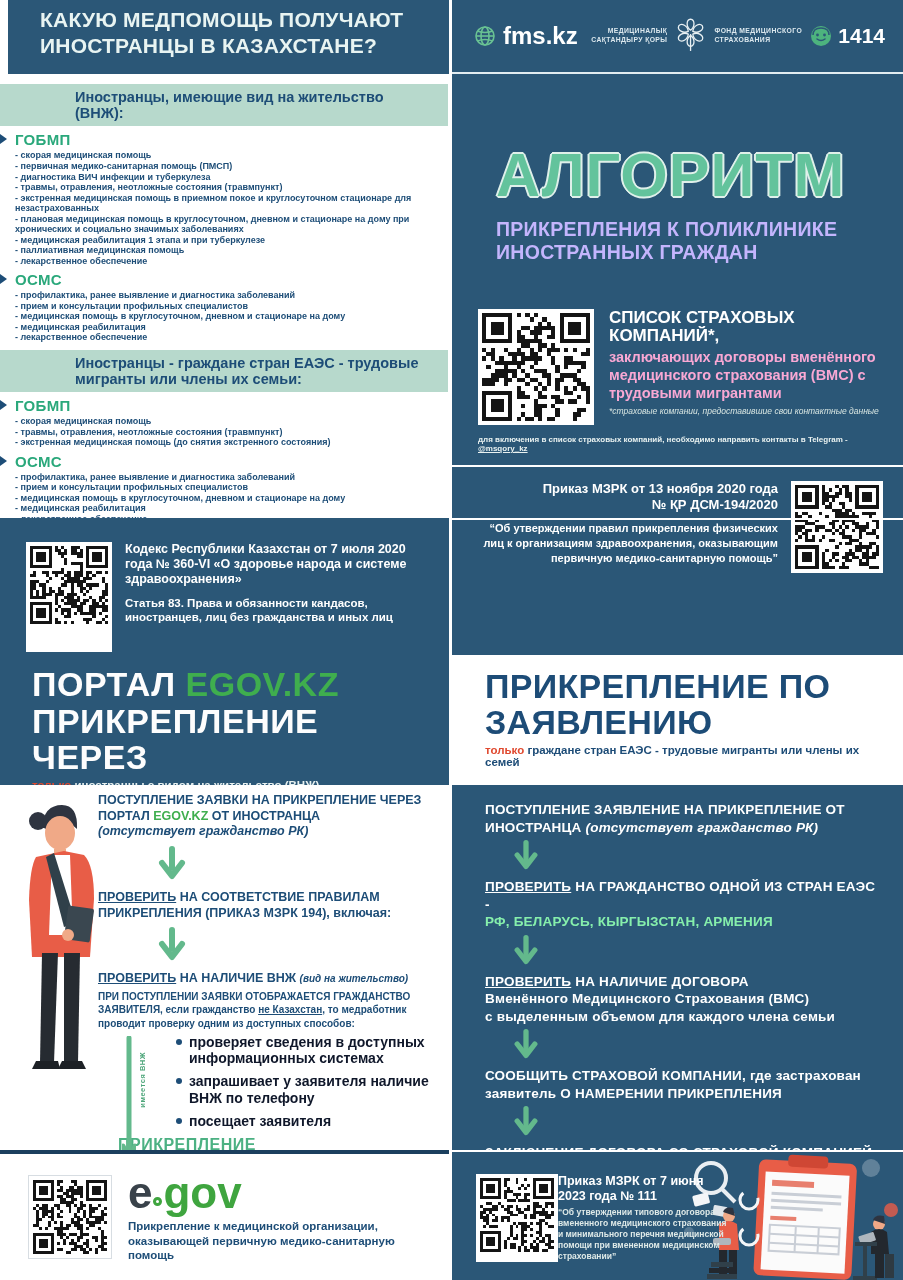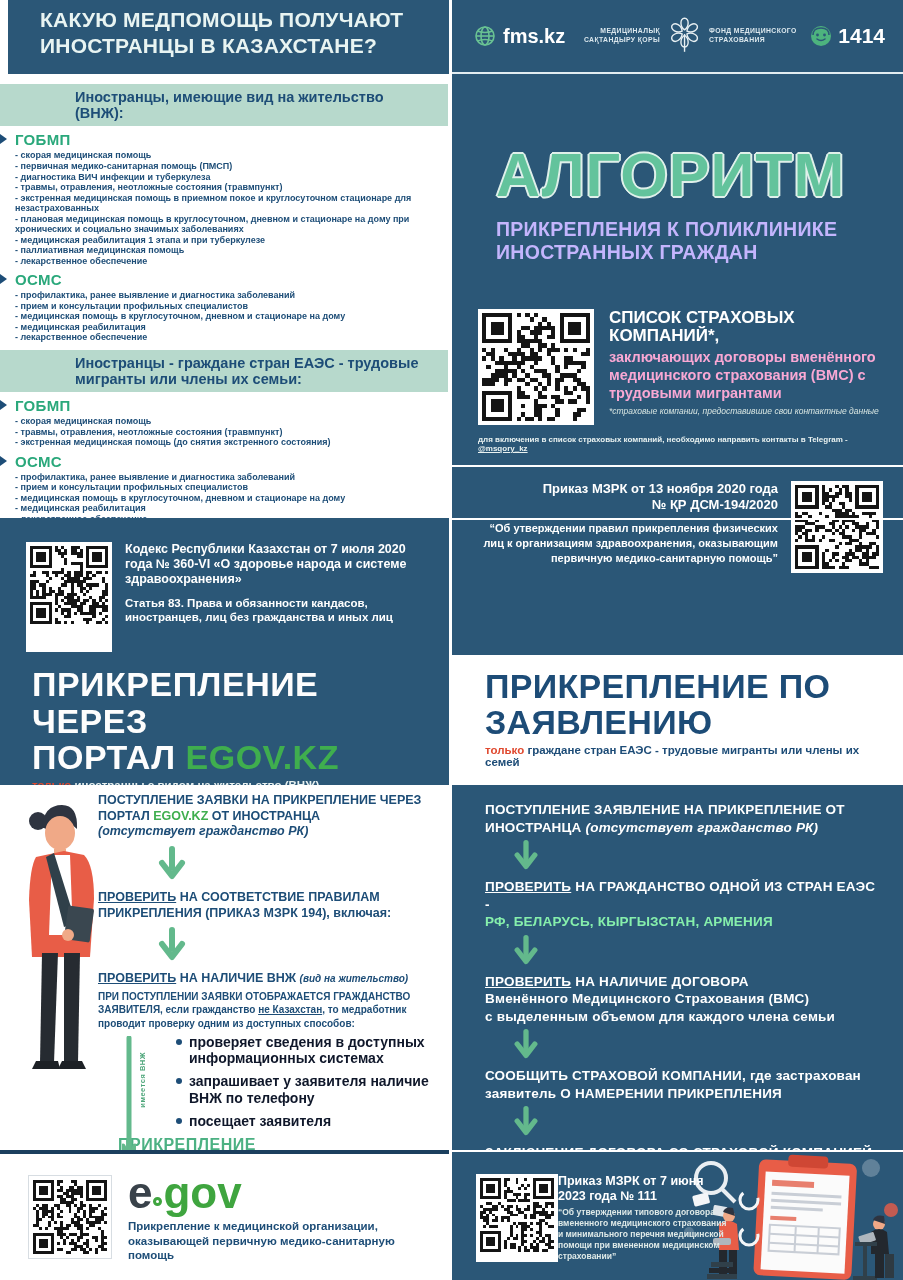--- a/index.html
+++ b/index.html
@@ -46,21 +46,21 @@
   ul.bullets li::before{content:"";position:absolute;left:0;top:5px;width:6px;height:6px;border-radius:50%;background:#1d4d77;}
   .result-g{color:#4cb183;font-weight:bold;font-size:16px;letter-spacing:.5px;margin-top:2px;}
   #lfooter{left:0;top:1150px;width:452px;height:130px;background:#fff;border-top:4px solid #1c3f5e;display:flex;align-items:center;gap:16px;padding:0 10px 0 28px;}
   .egov-logo{font-size:44px;font-weight:bold;color:#39424a;line-height:1;}
   .egov-logo .gov{color:#3fa53f;}
   .egov-dot{display:inline-block;width:9px;height:9px;border:3px solid #3fa53f;border-radius:50%;margin:0 1px 2px 1px;}
   .lfooter-txt{color:#1d4d77;font-weight:bold;font-size:11.5px;line-height:1.25;margin-top:4px;}
   
   #rtop{left:452px;top:0;width:451px;height:655px;background:#2b5777;}
   .rheader{height:74px;border-bottom:2px solid #e3edf1;display:flex;align-items:center;padding:0 18px 0 22px;}
-  .fms{display:flex;align-items:center;gap:7px;color:#fff;font-size:20px;font-weight:bold;}
+  .fms{display:flex;align-items:center;gap:7px;color:#fff;font-size:24px;font-weight:bold;}
   .logo-grp{display:flex;align-items:center;gap:6px;margin-left:auto;margin-right:auto;}
   .logo-kz{color:#dce8ee;font-size:6.8px;font-weight:bold;text-align:right;line-height:1.3;letter-spacing:.4px;}
   .logo-ru{color:#dce8ee;font-size:6.8px;font-weight:bold;text-align:left;line-height:1.3;letter-spacing:.4px;}
   .badge1414{display:flex;align-items:center;gap:5px;color:#fff;font-size:21px;font-weight:bold;margin-left:auto;}
   .algoritm{padding:66px 44px 0;}
   .algoritm-title{font-size:61px;font-weight:bold;letter-spacing:1px;color:#63c39c;
     text-shadow:-2px 0 0 #dff0ea,2px 0 0 #dff0ea,0 -2px 0 #dff0ea,0 2px 0 #dff0ea,-1px -1px 0 #dff0ea,1px 1px 0 #dff0ea,-1px 1px 0 #dff0ea,1px -1px 0 #dff0ea;}
   .algoritm-sub{color:#c4b5fd;font-weight:bold;font-size:19.5px;line-height:1.2;margin-top:8px;letter-spacing:.3px;}
   .insurance{display:flex;gap:15px;padding:44px 24px 0 26px;}
   .ins-title{color:#fff;font-weight:bold;font-size:17px;line-height:1.1;}
@@ -377,22 +377,22 @@
           <rect x="24" y="24" width="1" height="1" fill="#141414"></rect>
         </svg>
       </div>
     <div class="llaw-txt">
       <div class="llaw-title">Кодекс Республики Казахстан от 7 июля 2020 года № 360-VI «О здоровье народа и системе здравоохранения»</div>
       <div class="llaw-sub">Статья 83. Права и обязанности кандасов, иностранцев, лиц без гражданства и иных лиц</div>
     </div>
   </div>
 
   <div id="legov" class="sec">
+    <div class="legov-t"><span>ПОРТАЛ </span><span class="egov-accent">EGOV.KZ</span></div>
     <div class="legov-t">ПРИКРЕПЛЕНИЕ ЧЕРЕЗ</div>
-    <div class="legov-t"><span>ПОРТАЛ </span><span class="egov-accent">EGOV.KZ</span></div>
     <div class="legov-sub"><span class="red-accent">только</span><span> иностранцы с видом на жительство (ВНЖ)</span></div>
   </div>
 
   <div id="lsteps" class="sec">
     <svg id="person-svg" viewBox="0 0 102 300">
       <circle cx="36" cy="26" r="9" fill="#2e3440"></circle>
       <path d="M40,32 Q42,10 60,10 Q76,10 75,34 Q64,22 44,34 Z" fill="#2e3440"></path>
       <ellipse cx="58" cy="38" rx="15" ry="17" fill="#f0a987"></ellipse>
       <path d="M52,54 h12 v10 h-12 Z" fill="#f0a987"></path>
       <path d="M34,62 Q28,72 27,105 L30,162 L88,162 L92,104 Q92,70 82,60 L62,56 Z" fill="#e85d47"></path>

